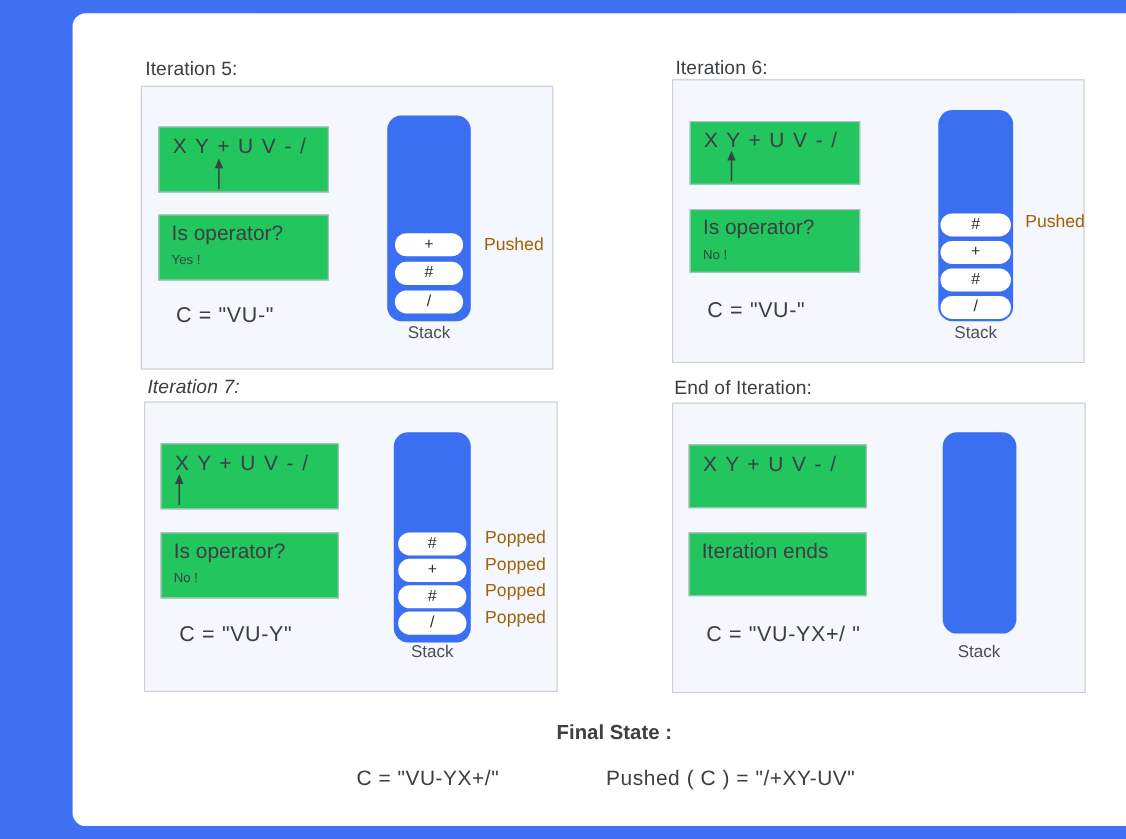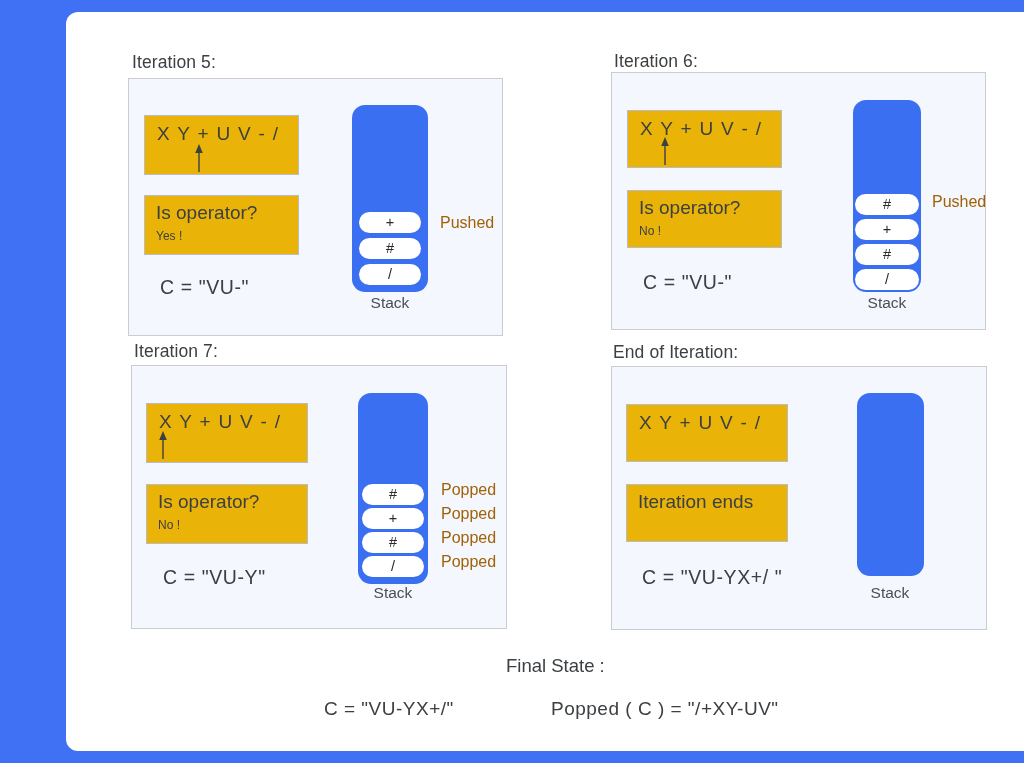--- a/index.html
+++ b/index.html
@@ -40,21 +40,21 @@
   }
   .panel {
     position: absolute;
     background: #f4f7fd;
     border: 1px solid #c9ccd1;
   }
 
   
   .exprbox, .qbox {
     position: absolute;
-    background: #eab308;
+    background: #22c55e;
     border: 1px solid #b9bcc2;
   }
   .expr-text {
     position: absolute;
     left: 12px;
     top: 7px;
     font-size: 19px;
     color: #3c4043;
     letter-spacing: 1.3px;
     white-space: nowrap;
@@ -114,21 +114,21 @@
     position: absolute;
     font-size: 16px;
     color: #a16207;
     white-space: nowrap;
   }
 
   
   .final-title {
     position: absolute;
     font-size: 18.5px;
-    font-weight: normal;
+    font-weight: bold;
     color: #3c4043;
     white-space: nowrap;
   }
   .final-line {
     position: absolute;
     font-size: 19px;
     color: #3c4043;
     letter-spacing: 0.5px;
     white-space: nowrap;
   }
@@ -192,21 +192,21 @@
         <div class="stack-item" style="left:789px; top:182px; width:64px;">#</div>
         <div class="stack-item" style="left:789px; top:207px; width:64px;">+</div>
         <div class="stack-item" style="left:789px; top:232px; width:64px;">#</div>
         <div class="stack-item" style="left:789px; top:257px; width:64px;">/</div>
         <div class="stack-label" style="left:785px; top:282px; width:72px;">Stack</div>
         <div class="side-label" style="left:866px; top:181px;">Pushed</div>
       </div>
     </div>
 
     <div class="panel-group">
-      <div class="panel-title" style="left:68px; top:329px;">Iteration 7:</div>
+      <div class="panel-title" style="left:68px; top:329px;font-style:italic;">Iteration 7:</div>
       <div class="panel" style="left:65px; top:353px; width:376px; height:264px;"></div>
 
       <div class="exprbox" style="left:80px; top:391px; width:162px; height:60px;">
         <span class="expr-text">X Y + U V - /</span>
         <svg class="pointer" style="left:10px; top:25px;" viewBox="0 0 12 30">
           <line x1="6" y1="30" x2="6" y2="9" stroke="#3c4043" stroke-width="1.4"></line>
           <polygon points="6,2 2.2,11 9.8,11" fill="#3c4043"></polygon>
         </svg>
       </div>
 
@@ -248,17 +248,17 @@
 
       <div class="stack-wrap">
         <div class="stack-body" style="left:791px; top:381px; width:67px; height:183px;"></div>
         <div class="stack-label" style="left:786px; top:572px; width:76px;">Stack</div>
       </div>
     </div>
 
     <div>
       <div class="final-title" style="left:440px; top:643px;">Final State :</div>
       <div class="final-line" style="left:258px; top:686px;">C = "VU-YX+/"</div>
-      <div class="final-line" style="left:485px; top:686px;">Popped ( C ) = "/+XY-UV"</div>
+      <div class="final-line" style="left:485px; top:686px;">Pushed ( C ) = "/+XY-UV"</div>
     </div>
 
   </div>
 </div>
 
 </body></html>

